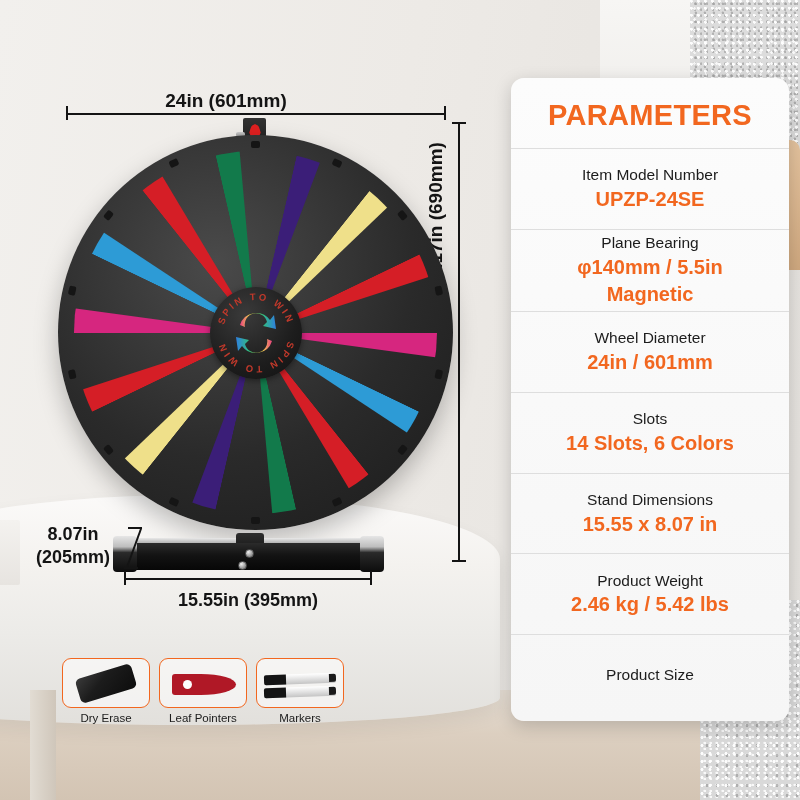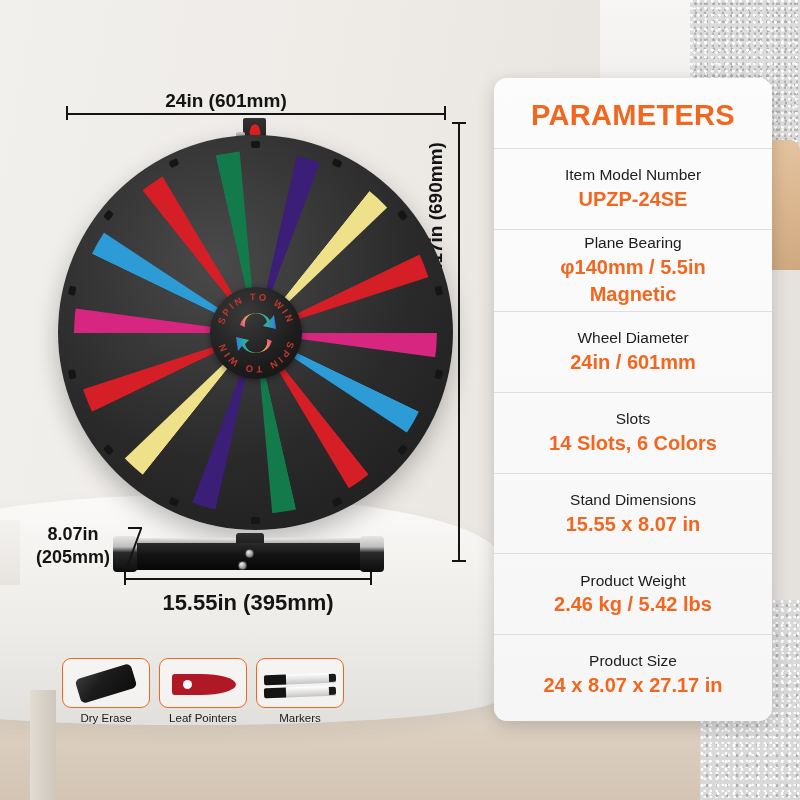--- a/index.html
+++ b/index.html
@@ -159,21 +159,21 @@
   .tick { position: absolute; background: #141414; }
   .tick.v { width: 2px; height: 14px; }
   .tick.h { height: 2px; width: 14px; }
 
   .dim-top-label { left: 0; top: 90px; width: 452px; text-align: center; font-size: 19px; }
   .dim-right-label {
     left: 425px; top: 290px;
     font-size: 19px;
     transform: rotate(-90deg); transform-origin: left top;
   }
-  .dim-bottom-label { left: 120px; top: 590px; width: 256px; text-align: center; font-size: 22px; }
+  .dim-bottom-label { left: 120px; top: 590px; width: 256px; text-align: center; font-size: 18px; }
   .dim-left-label { left: 18px; top: 523px; width: 110px; text-align: center; font-size: 18px; line-height: 1.25; }
 
   .slash-mark {
     position: absolute; left: 133px; top: 527px;
     width: 2px; height: 42px; background: #141414;
     transform: rotate(20deg);
   }
 
   
   .acc-row { position: absolute; left: 62px; top: 658px; display: flex; gap: 9px; }
@@ -220,21 +220,21 @@
   }
   .droplet {
     position: absolute; left: 18px; top: 10px; width: 54px; height: 31px;
     background: #a4172a;
     border-radius: 50% 8% 50% 50% / 50% 8% 50% 50%;
     transform: rotate(-8deg);
   }
 
   
   .panel {
-    position: absolute; left: 494px; top: 78px;
+    position: absolute; left: 511px; top: 78px;
     width: 278px; height: 643px;
     background: linear-gradient(180deg, #fcfcfc 0%, #f6f6f6 100%);
     border-radius: 13px;
     box-shadow: 0 5px 18px rgba(0,0,0,.18);
     display: flex; flex-direction: column;
     padding: 4px 0 6px;
     overflow: hidden;
   }
   .panel-title {
     color: #F2671F;
@@ -419,18 +419,17 @@
         <div class="spec">
           <div class="spec-label">Stand Dimensions</div>
           <div class="spec-value">15.55 x 8.07 in</div>
         </div>
         <div class="spec">
           <div class="spec-label">Product Weight</div>
           <div class="spec-value">2.46 kg / 5.42 lbs</div>
         </div>
         <div class="spec">
           <div class="spec-label">Product Size</div>
-          <div class="spec-value">24 x 8.07 x 27.17 in</div>
         </div>
       </div>
   </div>
 
 </div>
 
 </body></html>

